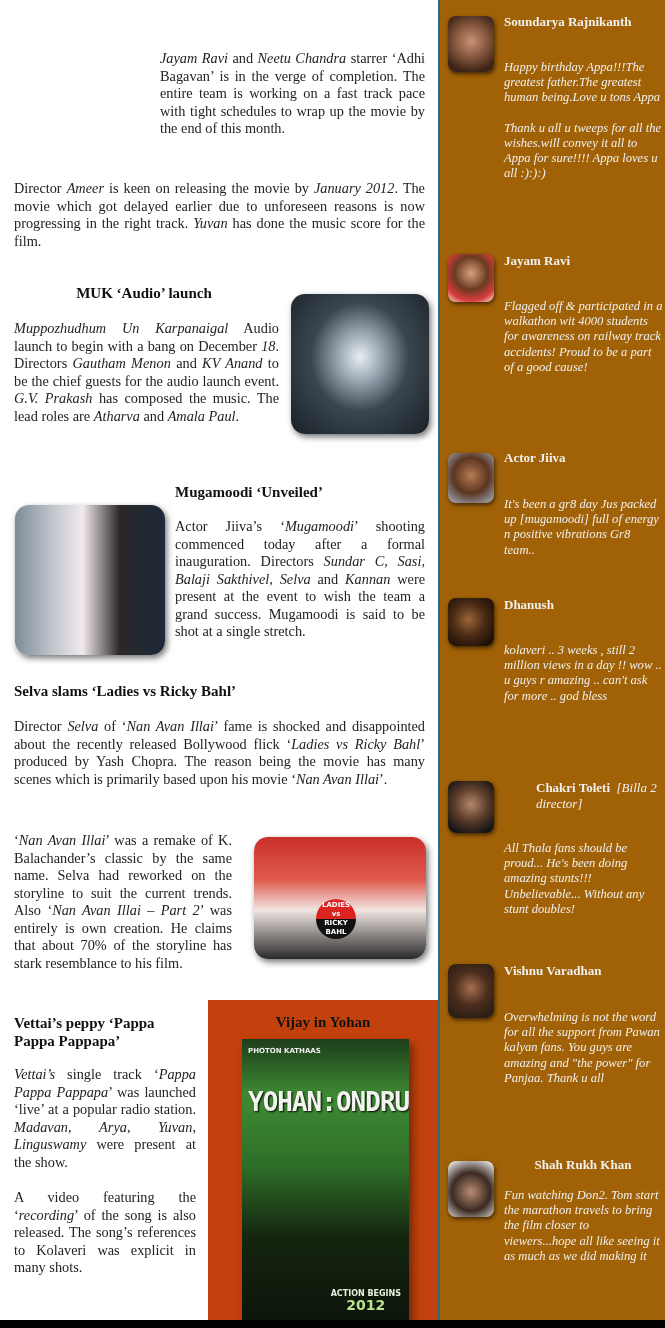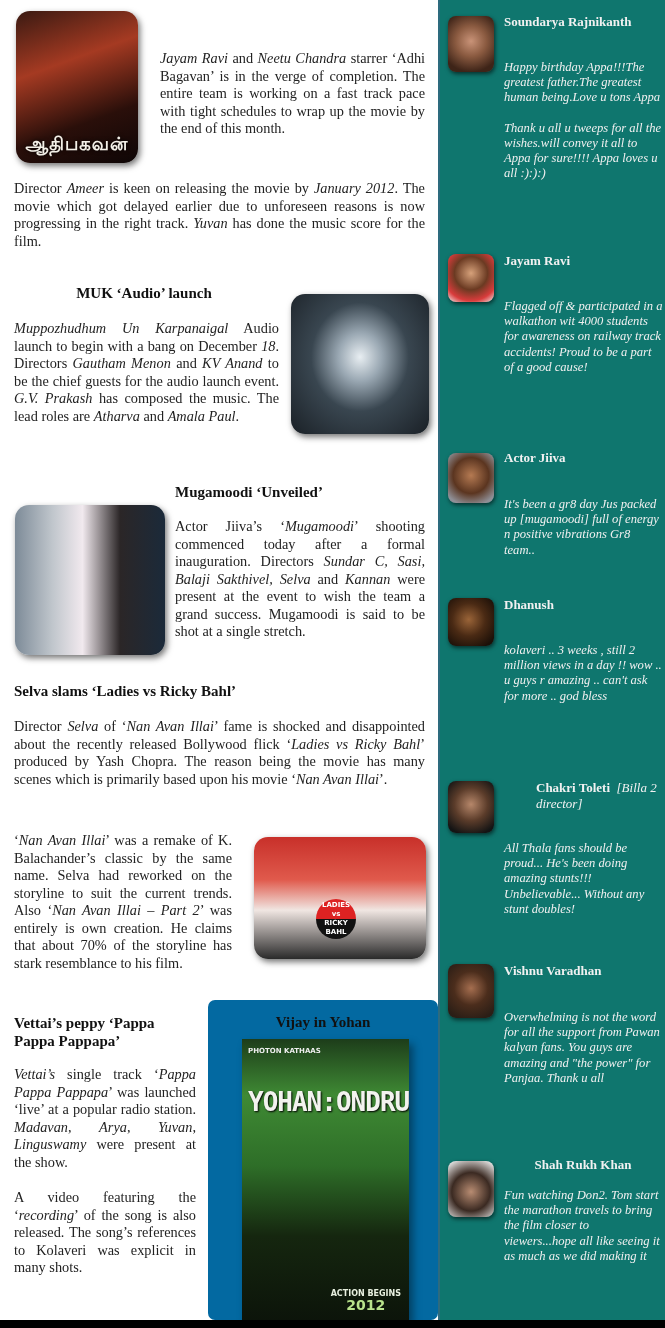--- a/index.html
+++ b/index.html
@@ -1,41 +1,41 @@
 <!DOCTYPE html>
 <html><head>
 <meta charset="utf-8">
 <style>
   * { box-sizing: border-box; margin: 0; padding: 0; }
   html, body { width: 665px; height: 1328px; background: #000; overflow: hidden; }
   body { font-family: "DejaVu Serif", "Liberation Serif", serif; color: #1a1a1a; }
   .page { position: relative; width: 665px; height: 1320px; background: #fff; }
   .main { position: absolute; left: 0; top: 0; width: 438px; height: 1320px; background: #fff; }
-  .side { position: absolute; left: 438px; top: 0; width: 227px; height: 1320px; background: #0f766e; border-left: 2px solid #2d6b7e; }
+  .side { position: absolute; left: 438px; top: 0; width: 227px; height: 1320px; background: #a16207; border-left: 2px solid #2d6b7e; }
   .bottom-bar { position: absolute; left: 0; top: 1320px; width: 665px; height: 8px; background: #000; }
 
   .story { position: absolute; }
   .h { font-family: "Liberation Serif", serif; font-weight: bold; font-size: 15px; color: #111; }
   .p { font-family: "Liberation Serif", serif; font-size: 14.3px; line-height: 17.5px; text-align: justify; color: #222; }
   .p i { font-style: italic; }
 
   .thumb { position: absolute; border-radius: 14px; box-shadow: 2px 3px 6px rgba(0,0,0,0.55); overflow: hidden; }
   .ph-adhi { background: linear-gradient(160deg, #3a1a12 0%, #a53a22 35%, #2a0f0a 70%, #0e0606 100%); }
   .ph-muk { background: radial-gradient(ellipse at 50% 45%, #e8eef2 0%, #9aa8b3 22%, #394650 50%, #1a2026 100%); }
   .ph-mugamoodi { background: linear-gradient(90deg, #7d8b98 0%, #c0c6cc 25%, #f1e9ee 45%, #2b2627 70%, #1b2a3a 100%); }
   .ph-ladies { background: linear-gradient(180deg, #c8302a 0%, #e05a4c 35%, #f0e6e2 60%, #2a2a2a 100%); }
   .ph-yohan { background: linear-gradient(180deg, #1d3d1a 0%, #3f8a34 20%, #2e6e28 45%, #15260f 70%, #0c140a 100%); border-radius: 0; box-shadow: 4px 5px 8px rgba(0,0,0,0.4); }
   .ph-label { position: absolute; left: 0; right: 0; bottom: 6px; text-align: center; font-family: "DejaVu Sans", sans-serif; font-weight: bold; color: #f4f0e8; font-size: 18px; letter-spacing: 1px; text-shadow: 0 0 4px #000; }
   .badge-ladies { position: absolute; left: 62px; top: 62px; width: 40px; height: 40px; border-radius: 50%; background: linear-gradient(180deg,#d22 0 50%, #111 50% 100%); color: #fff; font-family: "DejaVu Sans", sans-serif; font-size: 7px; font-weight: bold; display:flex; flex-direction:column; align-items:center; justify-content:center; line-height: 9px; }
   .yohan-title { position: absolute; left: 6px; right: 6px; top: 48px; font-family: "DejaVu Sans Mono", monospace; font-weight: bold; color: #f3f3ef; font-size: 26px; letter-spacing: -1px; text-shadow: 1px 1px 2px #000; }
   .yohan-top { position:absolute; left:6px; top:8px; font-family: "DejaVu Sans", sans-serif; font-size:7px; color:#eee; font-weight:bold; line-height:8px; }
   .yohan-action { position:absolute; right:8px; bottom:8px; text-align:center; font-family:"DejaVu Sans", sans-serif; font-weight:bold; color:#e8f0e0; font-size:8px; line-height:9px; }
   .yohan-action b { display:block; color:#b9e38c; font-size:14px; line-height:15px; }
 
-  .vijay-box { position: absolute; left: 208px; top: 1000px; width: 230px; height: 320px; background: #0369a1; border-radius: 7px; }
+  .vijay-box { position: absolute; left: 208px; top: 1000px; width: 230px; height: 320px; background: #c2410c; }
   .vijay-title { position: absolute; left: 0; width: 230px; top: 14px; text-align: center; font-family: "Liberation Serif", serif; font-weight: bold; font-size: 15px; color: #111; }
 
   .tweet { position: absolute; left: 0; width: 227px; }
   .avatar { position: absolute; left: 8px; width: 46px; height: 56px; border-radius: 8px; box-shadow: 1px 2px 4px rgba(0,0,0,0.6); overflow: hidden; }
   .tw-name { position: absolute; left: 64px; width: 158px; font-family: "Liberation Serif", serif; font-weight: bold; font-size: 13px; color: #f1f1f1; line-height: 16px; }
   .tw-name i { font-weight: normal; font-style: italic; }
   .tw-text { position: absolute; left: 64px; width: 160px; font-family: "Liberation Serif", serif; font-style: italic; font-size: 12.6px; line-height: 15.2px; color: #f0f0f0; white-space: pre-line; }
   .av1 { background: radial-gradient(circle at 50% 45%, #c99378 0%, #8a5a40 40%, #3e2418 80%); }
   .av2 { background: radial-gradient(circle at 50% 40%, #d6a17a 0%, #6b3a22 45%, #d93c3c 75%, #f0f0f0 100%); }
   .av3 { background: radial-gradient(circle at 50% 45%, #b57a52 0%, #5b3520 50%, #8f8f96 85%); }
@@ -44,23 +44,20 @@
   .av6 { background: radial-gradient(circle at 50% 45%, #a56e4f 0%, #4b2d1c 45%, #2b1e16 85%); }
   .av7 { background: radial-gradient(circle at 50% 55%, #b88c72 0%, #3b2a22 50%, #efefef 95%); }
 </style>
 </head>
 <body>
 
 <div class="page">
 
   <div class="main">
 
-    <div class="thumb ph-adhi" style="left:16px; top:11px; width:122px; height:152px;">
-      <div class="ph-label">ஆதிபகவன்</div>
-    </div>
     <div class="story p rich" style="left:160px; top:50px; width:265px;"><i>Jayam Ravi</i><span> and </span><i>Neetu Chandra</i><span> starrer ‘Adhi Bagavan’ is in the verge of completion. The entire team is working on a fast track pace with tight schedules to wrap up the movie by the end of this month.</span></div>
     <div class="story p rich" style="left:14px; top:180px; width:411px;"><span>Director </span><i>Ameer</i><span> is keen on releasing the movie by </span><i>January 2012</i><span>.  The movie which got delayed earlier due to unforeseen reasons is now progressing in the right track. </span><i>Yuvan</i><span> has done the music score for the film.</span></div>
 
     <div class="story h" style="left:14px; top:285px; width:260px;text-align:center;">MUK ‘Audio’ launch</div>
     <div class="story p rich" style="left:14px; top:320px; width:265px;"><i>Muppozhudhum Un Karpanaigal</i><span> Audio launch to begin with a bang on December </span><i>18</i><span>. Directors </span><i>Gautham Menon</i><span> and </span><i>KV Anand</i><span> to be the chief guests for the audio launch event. </span><i>G.V. Prakash</i><span> has composed the music. The lead roles are </span><i>Atharva</i><span> and </span><i>Amala Paul</i><span>.</span></div>
     <div class="thumb ph-muk" style="left:291px; top:294px; width:138px; height:140px;"></div>
 
     <div class="story h" style="left:175px; top:484px; width:250px;">Mugamoodi ‘Unveiled’</div>
     <div class="thumb ph-mugamoodi" style="left:15px; top:505px; width:150px; height:150px;"></div>
     <div class="story p rich" style="left:175px; top:518px; width:250px;"><span>Actor Jiiva’s ‘</span><i>Mugamoodi</i><span>’ shooting commenced today after a formal inauguration. Directors </span><i>Sundar C, Sasi, Balaji Sakthivel, Selva</i><span> and </span><i>Kannan</i><span> were present at the event to wish the team a grand success. Mugamoodi is said to be shot at a single stretch.</span></div>

